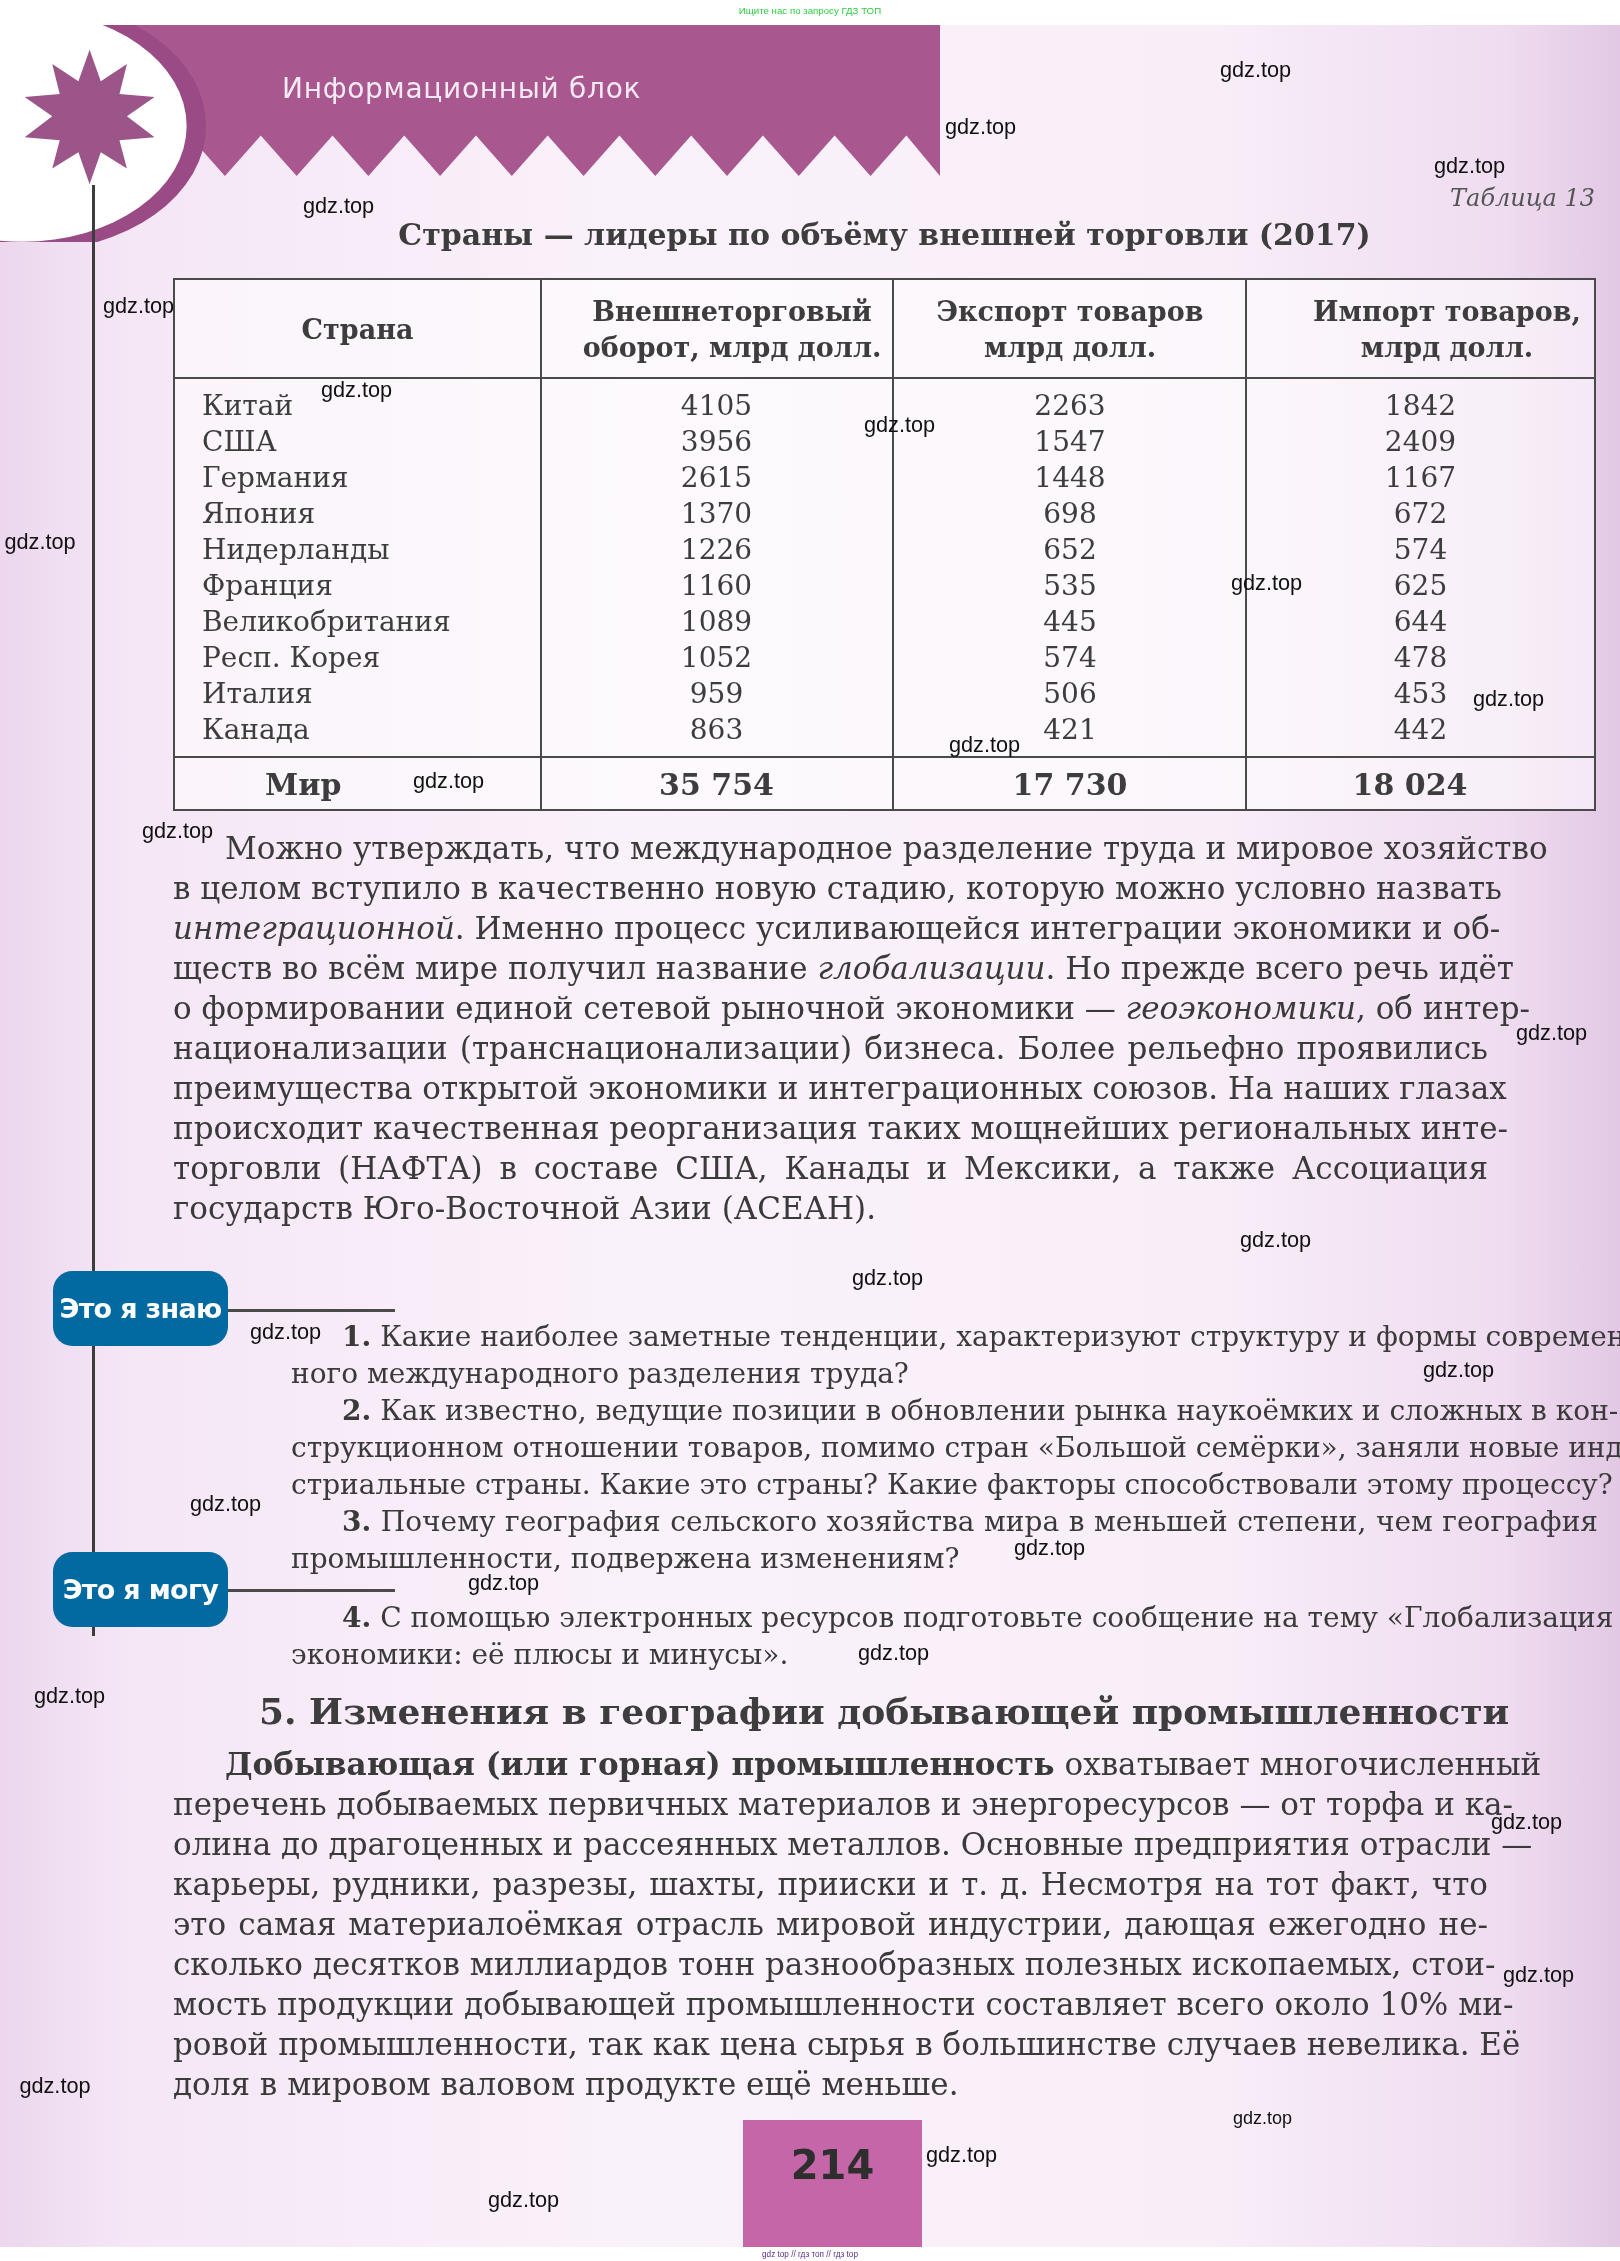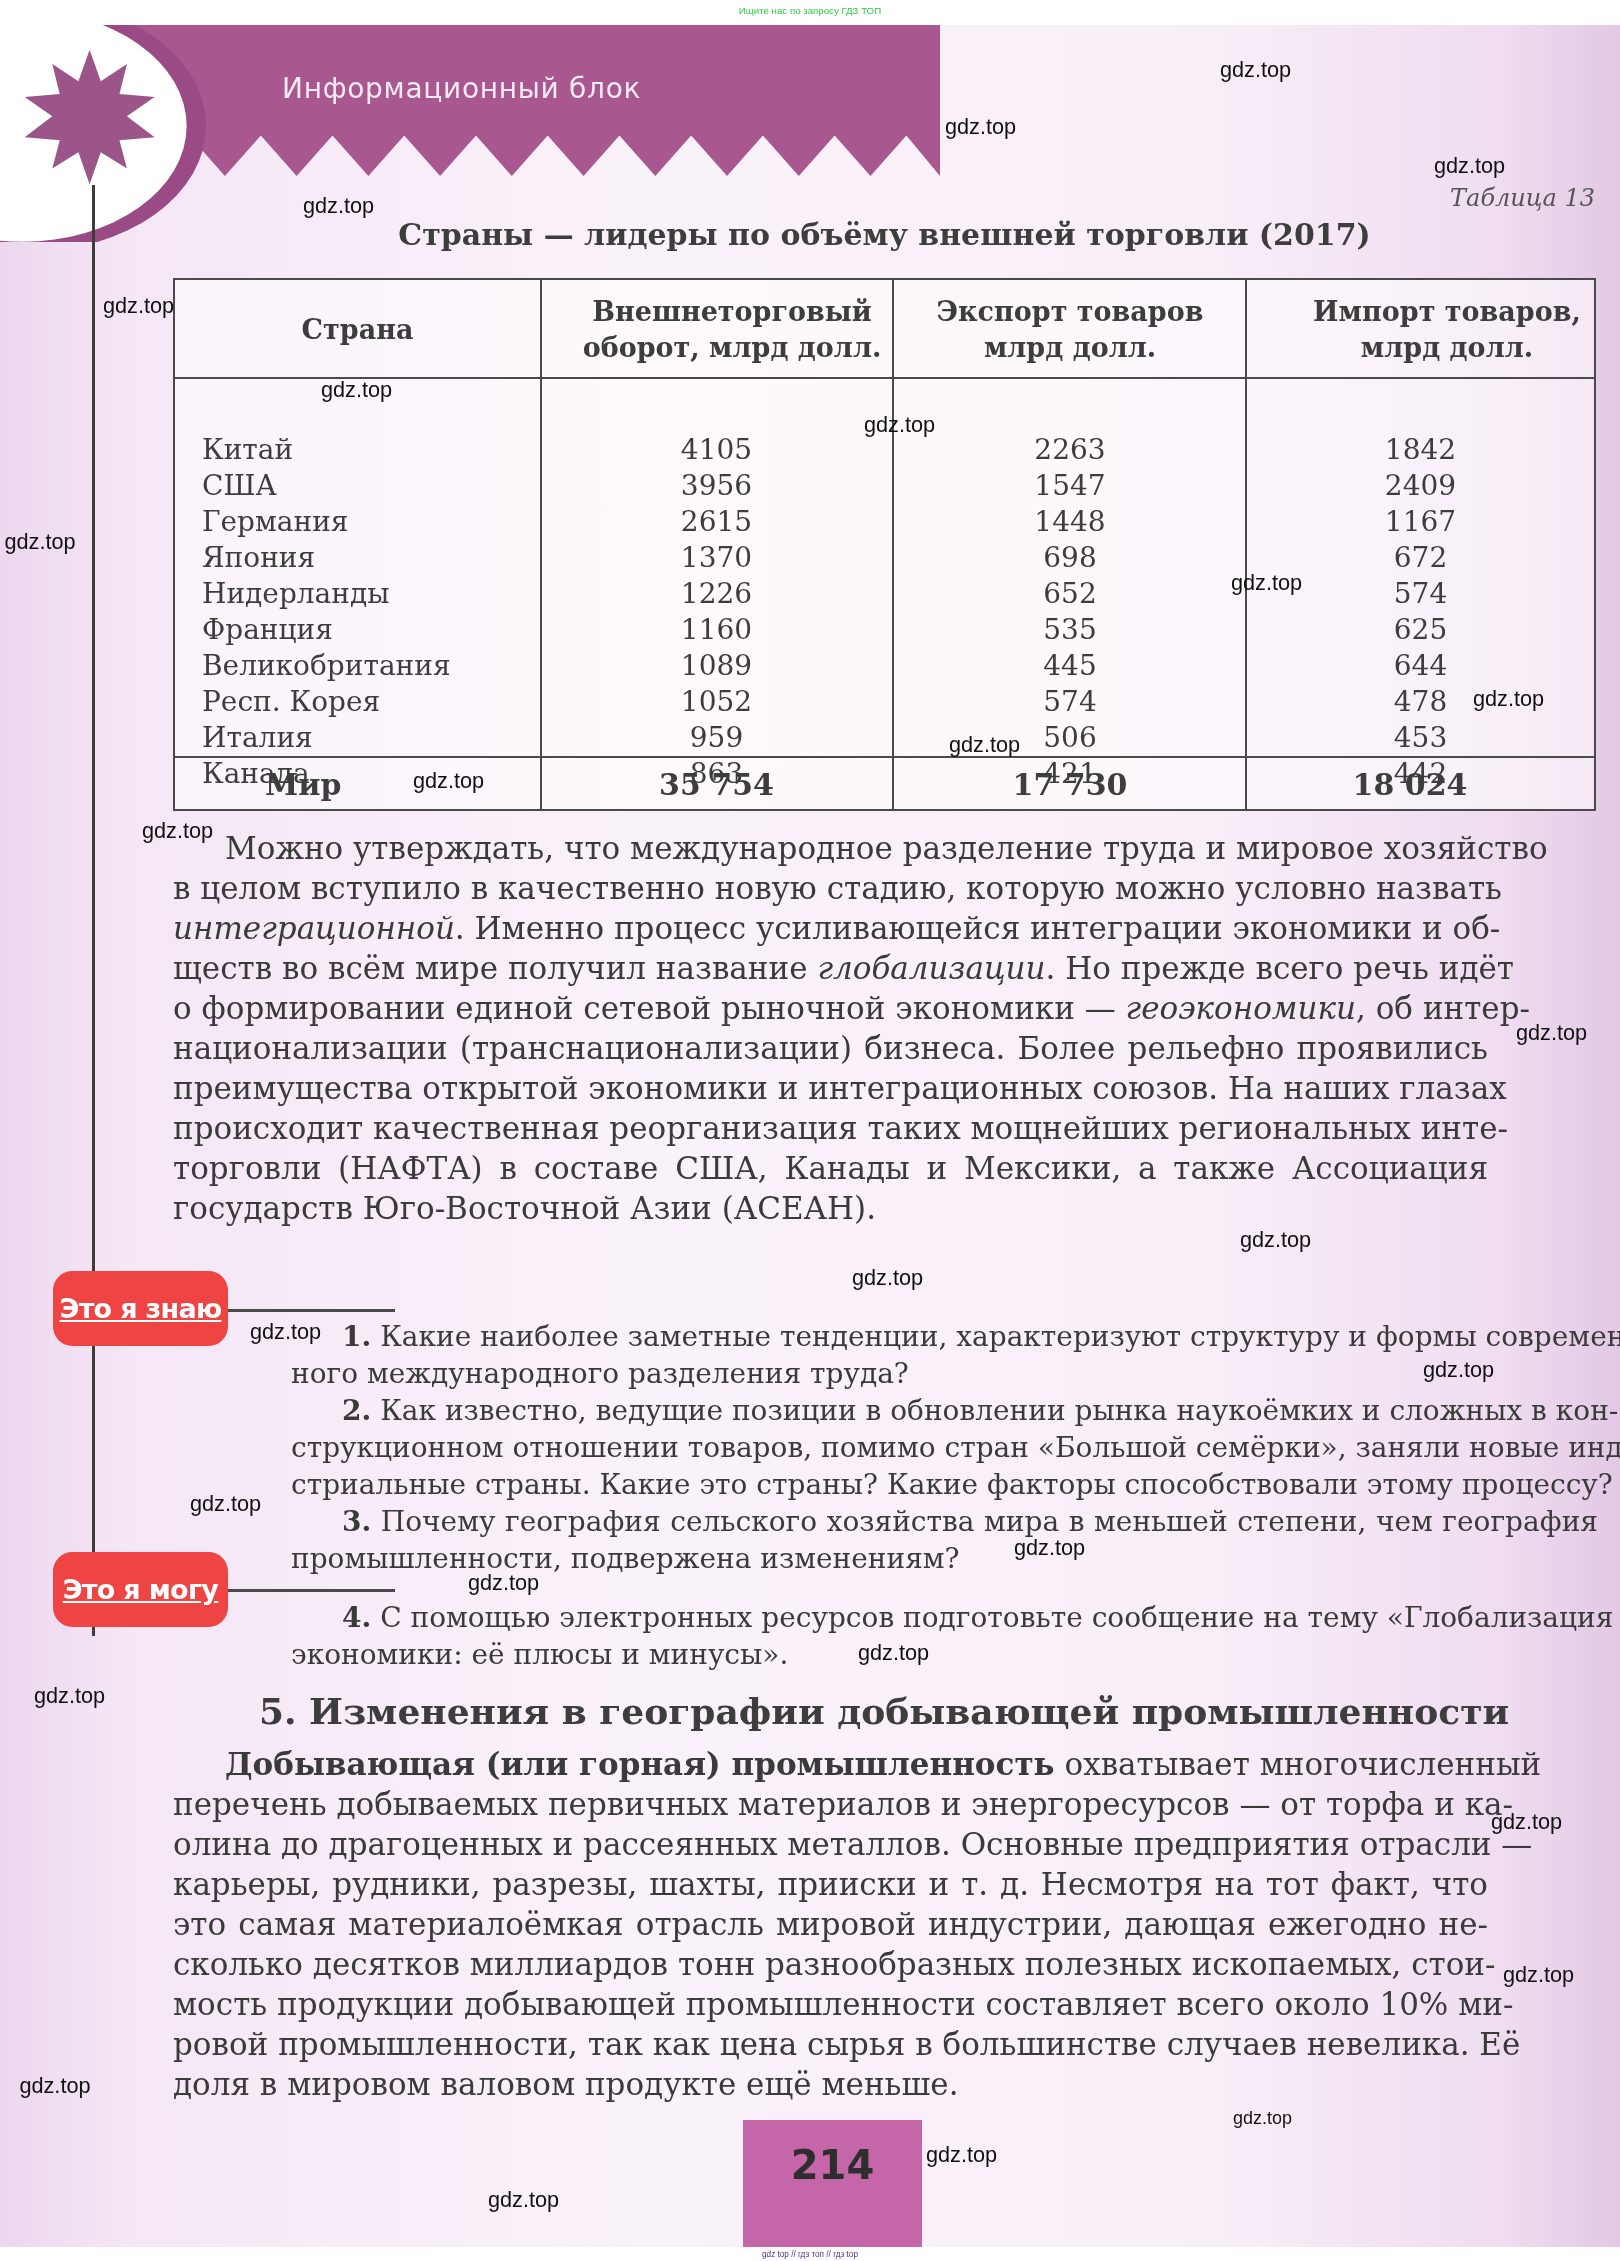--- a/index.html
+++ b/index.html
@@ -17,32 +17,32 @@
 
   .vline { position:absolute; left:92px; top:185px; width:3px; height:1451px; background:#3d3d3d; }
 
   .table-caption { position:absolute; right:25px; top:184px; font-family:"DejaVu Serif", serif; font-style:italic; font-size:24px; color:#555; }
   .table-title { position:absolute; left:173px; width:1423px; top:217px; text-align:center; font-weight:bold; font-size:30px; color:#3d3d3d; }
 
   .trade-table { position:absolute; left:173px; top:278px; width:1423px; height:533px; border:2.2px solid #4a4a4a; box-sizing:border-box; background:rgba(255,255,255,0.55); }
   .col-sep { position:absolute; top:0; bottom:0; width:1.5px; background:#4a4a4a; }
   .row-sep { position:absolute; left:0; right:0; height:2.2px; background:#4a4a4a; }
   .th { position:absolute; top:0; height:99px; display:flex; align-items:center; justify-content:center; text-align:center; font-weight:bold; font-size:27px; line-height:36px; color:#3d3d3d; }
-  .body-col { position:absolute; top:108px; font-size:28px; line-height:36px; color:#3d3d3d;margin-top:44px; }
+  .body-col { position:absolute; top:108px; font-size:28px; line-height:36px; color:#3d3d3d; }
   .body-col div { height:36px; white-space:nowrap; }
   .num-col { text-align:center; }
   .total-cell { position:absolute; top:487px; font-weight:bold; font-size:30px; color:#3d3d3d; text-align:center; }
 
   .para { position:absolute; left:173px; width:1315px; font-size:31px; line-height:40px; color:#3a3a3a; text-align:justify; }
   .para .line { display:block; height:40px; white-space:nowrap; text-align-last:justify; text-align:justify; }
   .para .line.last { text-align-last:left; }
   .para i { font-style:italic; }
   .para b { font-weight:bold; }
 
-  .badge { position:absolute; left:53px; width:175px; height:75px; border-radius:19.4px; background:#ef4444; color:#fff; font-family:"DejaVu Sans", sans-serif; font-weight:bold; font-size:27px; display:flex; align-items:center; justify-content:center; letter-spacing:-0.7px;text-decoration:underline; }
+  .badge { position:absolute; left:53px; width:175px; height:75px; border-radius:19.4px; background:#0369a1; color:#fff; font-family:"DejaVu Sans", sans-serif; font-weight:bold; font-size:27px; display:flex; align-items:center; justify-content:center; letter-spacing:-0.7px; }
   .badge-line { position:absolute; left:228px; width:167px; height:3px; background:#4a4a4a; }
 
   .questions { position:absolute; left:291px; width:1307px; font-size:28px; line-height:37px; color:#3a3a3a; }
   .questions .line { display:block; height:37px; white-space:nowrap; text-align:justify; text-align-last:justify; }
   .questions .line.indent { padding-left:51px; }
   .questions .line.last { text-align-last:left; }
   .questions .num { font-weight:bold; }
 
   .section-heading { position:absolute; left:259px; top:1690px; font-weight:bold; font-size:36px; color:#3d3d3d; white-space:nowrap; }
 

